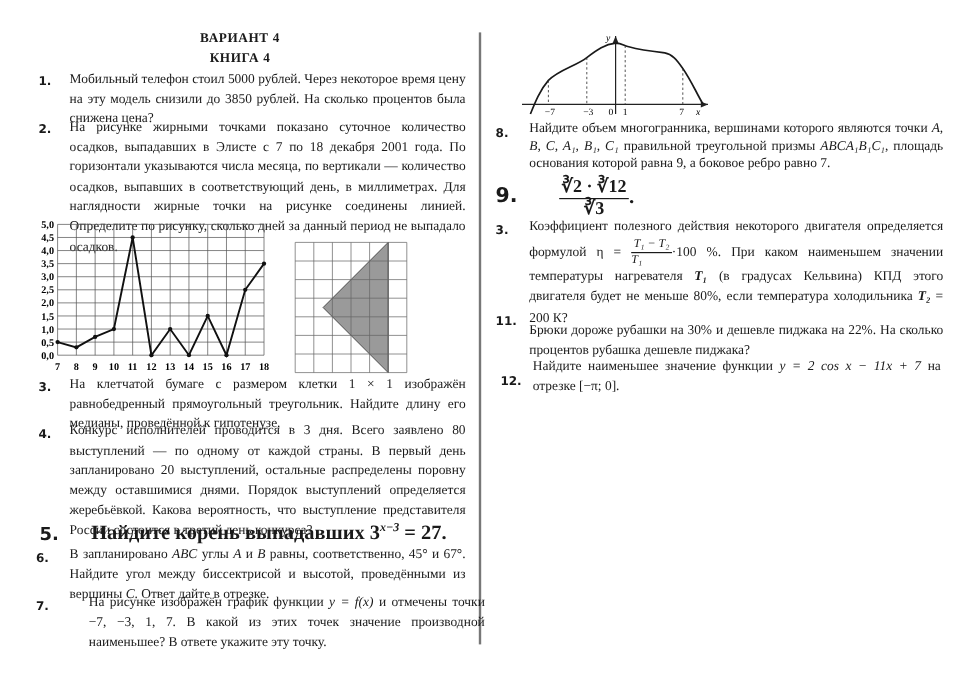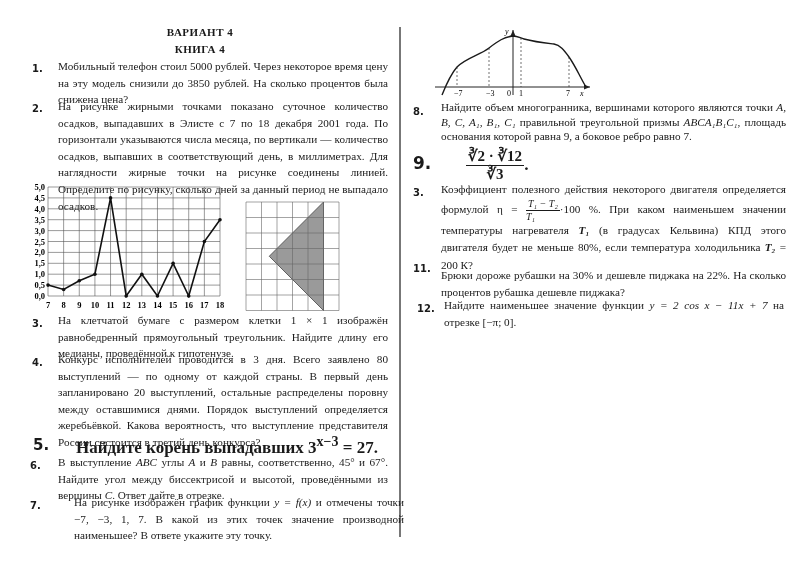--- a/index.html
+++ b/index.html
@@ -121,25 +121,25 @@
 
 <div class="num" style="left:32px; top:318px;">3.</div>
 <div class="txt" style="left:58px; top:312px; width:330px;">На клетчатой бумаге с размером клетки 1 × 1 изображён равнобедренный прямоугольный треугольник. Найдите длину его медианы, проведённой к гипотенузе.</div>
 
 <div class="num" style="left:32px; top:357px;">4.</div>
 <div class="txt" style="left:58px; top:351px; width:330px;">Конкурс исполнителей проводится в 3 дня. Всего заявлено 80 выступлений — по одному от каждой страны. В первый день запланировано 20 выступлений, остальные распределены поровну между оставшимися днями. Порядок выступлений определяется жеребьёвкой. Какова вероятность, что выступление представителя России состоится в третий день конкурса?</div>
 
 <div class="bignum" style="left:33px; top:436px;">5.</div>
 <div class="big" style="left:76px; top:434px;">
   <span>Найдите корень выпадавших</span>
-  <span><span>3</span><sup style="font-size:14px; ">x−3</sup><span> = 27.</span></span>
+  <span><span>3</span><sup style="font-size:10px; font-style:italic;">x−3</sup><span> = 27.</span></span>
 </div>
 
 <div class="num" style="left:30px; top:460px;">6.</div>
-<div class="txt" style="left:58px; top:454px; width:330px;"><span>В выступление </span><i>ABC</i><span> углы </span><i>A</i><span> и </span><i>B</i><span> равны, соответственно, 45° и 67°. Найдите угол между биссектрисой и высотой, проведёнными из вершины </span><i>C</i><span>. Ответ дайте в отрезке.</span></div>
+<div class="txt" style="left:58px; top:454px; width:330px;"><span>В запланировано </span><i>ABC</i><span> углы </span><i>A</i><span> и </span><i>B</i><span> равны, соответственно, 45° и 67°. Найдите угол между биссектрисой и высотой, проведёнными из вершины </span><i>C</i><span>. Ответ дайте в отрезке.</span></div>
 
 <div class="num" style="left:30px; top:500px;">7.</div>
 <div class="txt" style="left:74px; top:494px; width:330px;"><span>На рисунке изображён график функции </span><i>y = f(x)</i><span> и отмечены точки −7, −3, 1, 7. В какой из этих точек значение производной наименьшее? В ответе укажите эту точку.</span></div>
 
 <svg class="abs" id="func-graph" style="left:430px; top:25px;" width="200" height="72" viewBox="0 0 200 72">
   <g>
     <line x1="5" y1="62" x2="160" y2="62" stroke="#222" stroke-width="1"></line>
     <polygon points="160,62 154,59.5 154,64.5" fill="#222"></polygon>
   </g>
   <g>
@@ -172,14 +172,14 @@
     <span class="d">∛3</span>
   </span><span>.</span>
 </div>
 
 <div class="num" style="left:413px; top:187px;">3.</div>
 <div class="txt" style="left:441px; top:181px; width:345px; line-height:17.5px;"><span>Коэффициент полезного действия некоторого двигателя определяется формулой </span><span>η =</span> <span class="frac" style="font-size:10px; font-style:italic;"><span class="n">T₁ − T₂</span><span class="d">T₁</span></span><span>·100 %. При каком наименьшем значении температуры нагревателя </span><b><i>T₁</i></b><span> (в градусах Кельвина) КПД этого двигателя будет не меньше 80%, если температура холодильника </span><b><i>T₂</i></b><span> = 200 К?</span></div>
 
 <div class="num" style="left:413px; top:263px;">11.</div>
 <div class="txt" style="left:441px; top:267px; width:345px;">Брюки дороже рубашки на 30% и дешевле пиджака на 22%. На сколько процентов рубашка дешевле пиджака?</div>
 
-<div class="num" style="left:417px; top:303px;">12.</div>
+<div class="num" style="left:417px; top:313px;">12.</div>
 <div class="txt" style="left:444px; top:297px; width:340px;"><span>Найдите наименьшее значение функции </span><i>y = 2 cos x − 11x + 7</i><span> на отрезке [−π; 0].</span></div>
 
 </body></html>

